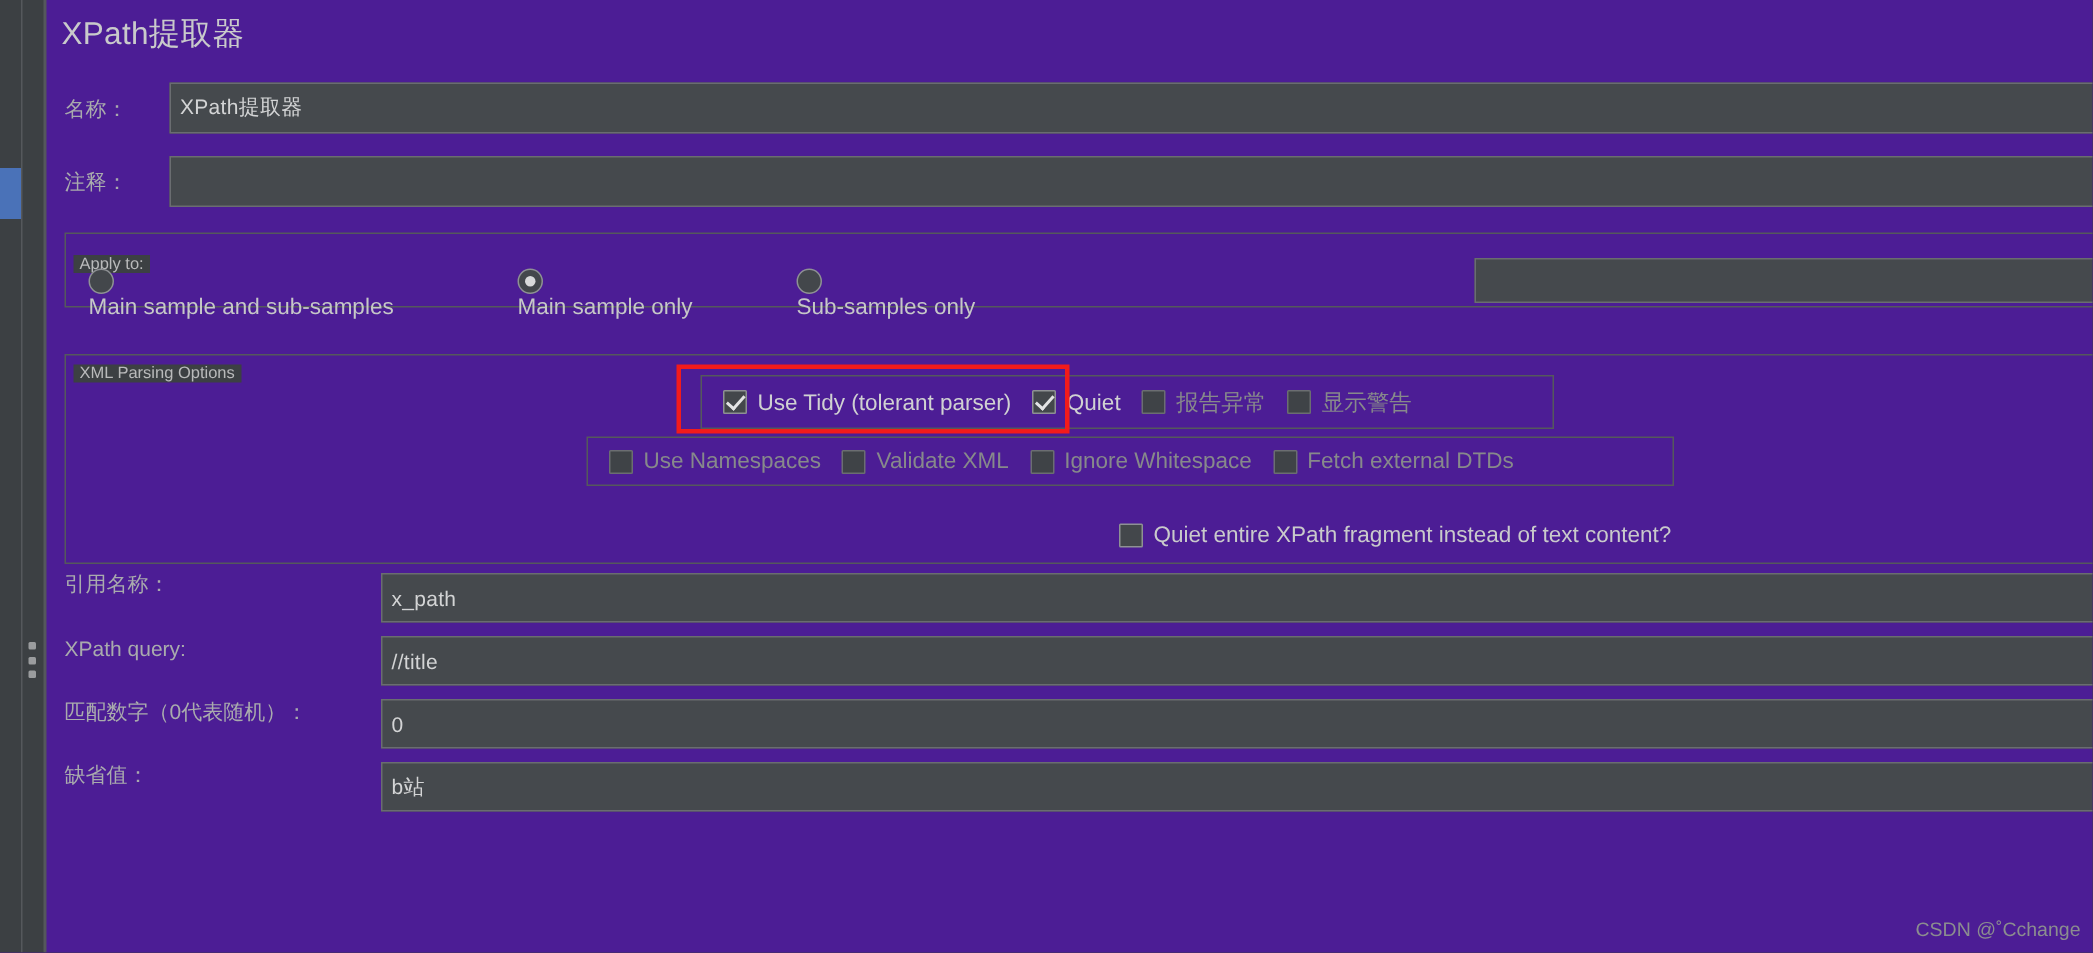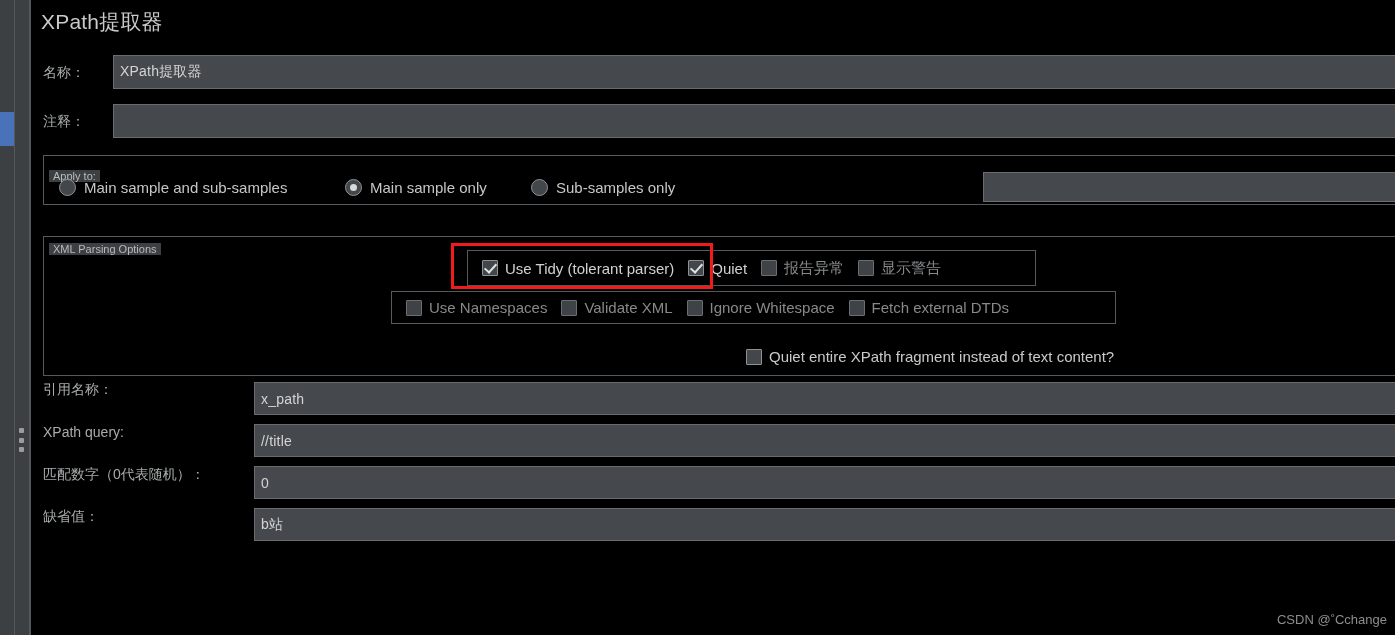--- a/index.html
+++ b/index.html
@@ -14,38 +14,38 @@
   #left-rail{position:absolute;left:0;top:0;width:30px;height:635px;background:#3c4043;}
   .rail-line{position:absolute;top:0;width:1px;height:635px;background:#55585c;}
   .rail-line.a{left:14px;}
   .rail-line.b{left:29px;}
   #edit-marker{position:absolute;left:0;top:112px;width:14px;height:34px;background:#4a72b8;}
   #splitter-dots{position:absolute;left:18px;top:428px;width:7px;height:24px;
      display:flex;flex-direction:column;justify-content:space-between;align-items:center;}
   #splitter-dots i{display:block;width:5px;height:5px;background:#9a9c9e;border-radius:1px;}
 
   
-  #panel{position:absolute;left:30px;top:0;right:0;bottom:0;background:#000000;
+  #panel{position:absolute;left:30px;top:0;right:0;bottom:0;background:#4c1d95;
      border-left:1px solid #54575b;box-sizing:border-box;}
 
   #title{position:absolute;left:10px;top:8px;font-size:21px;color:#c9cacb;letter-spacing:.2px;}
 
   .row-label{position:absolute;font-size:14px;color:#a9abad;}
 
   .textfield{position:absolute;background:#45494d;border:1px solid #6a6d70;
      box-sizing:border-box;color:#d3d4d5;font-size:14px;
      display:flex;align-items:center;padding-left:6px;letter-spacing:.2px;}
 
   
   .group{position:absolute;border:1px solid #55585c;box-sizing:border-box;}
   .group-title{position:absolute;font-size:11px;color:#b9babb;background:#3c4043;
      padding:0 4px;margin-top:24px;}
 
   
-  .radio-item{position:absolute;display:flex;align-items:flex-start;font-size:15px;color:#c6c7c8;}
+  .radio-item{position:absolute;display:flex;align-items:flex-start;font-size:15px;color:#c6c7c8;flex-direction:column;}
   .radio{width:17px;height:17px;border-radius:50%;border:1px solid #8e9194;
      box-sizing:border-box;margin-right:8px;display:flex;align-items:center;justify-content:center;
      background:#43474b;flex:0 0 auto;}
   .radio.on::after{content:"";width:7px;height:7px;border-radius:50%;background:#d8d9da;display:block;}
 
   
   .cbpanel{position:absolute;border:1px solid #55585c;box-sizing:border-box;
      display:flex;align-items:center;}
   .cb-item{display:flex;align-items:center;font-size:15px;margin-right:14px;color:#d0d1d2;white-space:nowrap;}
   .cb-item.dim{color:#87898b;}

